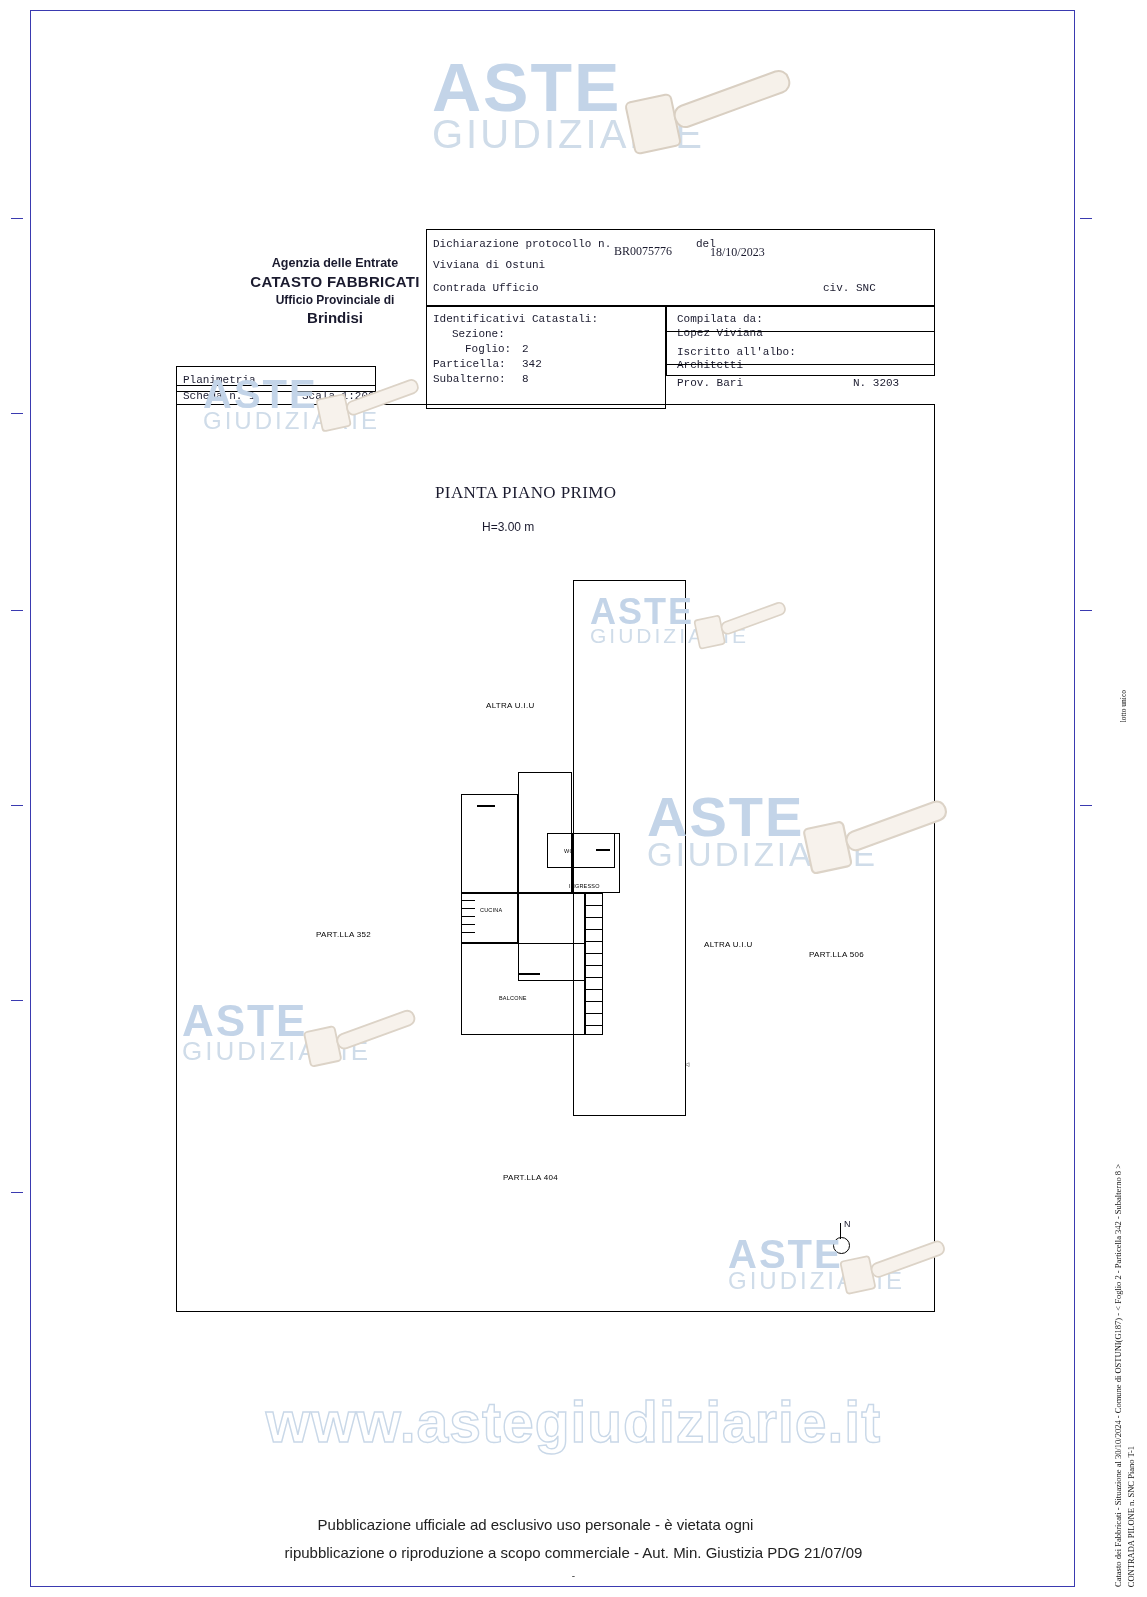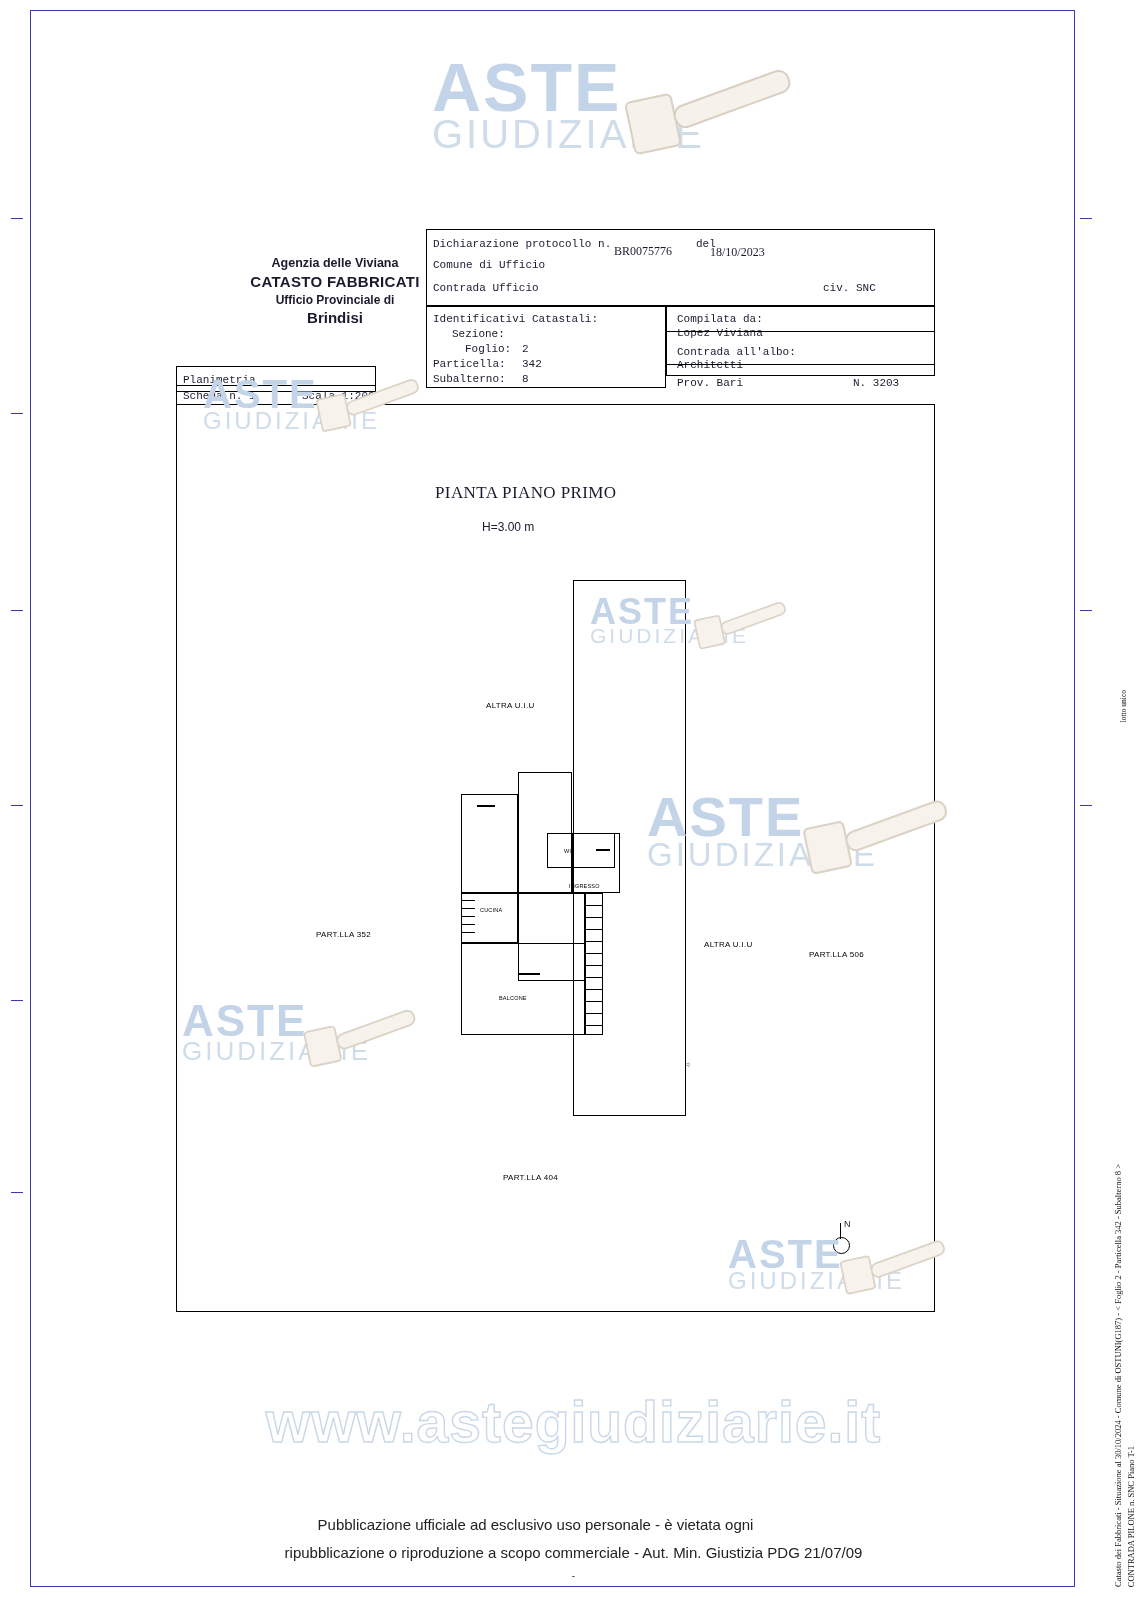--- a/index.html
+++ b/index.html
@@ -32,21 +32,21 @@
   .agency .l1{font-size:12.5px;font-weight:bold;}
   .agency .l2{font-size:15px;font-weight:bold;letter-spacing:.3px;}
   .agency .l3{font-size:12px;font-weight:bold;}
   .agency .l4{font-size:15px;font-weight:bold;}
   .decl-box{
     position:absolute;left:426px;top:229px;width:509px;height:77px;
     border:1px solid #000;box-sizing:border-box;
     font-family:"Liberation Mono", monospace;font-size:11px;
   }
   .ident-box{
-    position:absolute;left:426px;top:306px;width:240px;height:82px;
+    position:absolute;left:426px;top:306px;width:240px;height:103px;
     border:1px solid #000;box-sizing:border-box;
     font-family:"Liberation Mono", monospace;font-size:11px;
   }
   .comp-box{
     position:absolute;left:666px;top:306px;width:269px;height:70px;
     border:1px solid #000;box-sizing:border-box;
     font-family:"Liberation Mono", monospace;font-size:11px;
   }
   .plan-box{
     position:absolute;left:176px;top:366px;width:200px;height:26px;
@@ -132,52 +132,52 @@
   <div class="giud" style="font-size:40px;margin-top:-6px;">GIUDIZIARIE</div>
 </div>
 <svg class="gavel" style="left:612px;top:58px;" width="190" height="110" viewBox="0 0 190 110">
   <g stroke="#d9cfc2" stroke-width="2" fill="#f6f1ea">
     <rect x="18" y="40" width="46" height="52" rx="5" transform="rotate(-12 41 66)"></rect>
     <rect x="60" y="30" width="120" height="22" rx="10" transform="rotate(-20 120 41)"></rect>
   </g>
 </svg>
 
 <div class="agency" style="left:195px;">
-  <div class="l1">Agenzia delle Viviana</div>
+  <div class="l1">Agenzia delle Entrate</div>
   <div class="l2">CATASTO FABBRICATI</div>
   <div class="l3">Ufficio Provinciale di</div>
   <div class="l4">Brindisi</div>
 </div>
 
 <div class="decl-box">
   <span style="position:absolute;left:6px;top:8px;">Dichiarazione protocollo n.</span>
   <span style="position:absolute;left:187px;top:14px;font-family:'Liberation Serif',serif;font-size:12px;">BR0075776</span>
   <span style="position:absolute;left:269px;top:8px;">del</span>
   <span style="position:absolute;left:283px;top:15px;font-family:'Liberation Serif',serif;font-size:12px;">18/10/2023</span>
-  <span style="position:absolute;left:6px;top:29px;">Comune di Ufficio</span>
+  <span style="position:absolute;left:6px;top:29px;">Viviana di Ostuni</span>
   <span style="position:absolute;left:6px;top:52px;">Contrada Ufficio</span>
   <span style="position:absolute;left:396px;top:52px;">civ. SNC</span>
 </div>
 
 <div class="ident-box">
   <span style="position:absolute;left:6px;top:6px;">Identificativi Catastali:</span>
   <span style="position:absolute;left:25px;top:21px;">Sezione:</span>
   <span style="position:absolute;left:95px;top:21px;"></span>
   <span style="position:absolute;left:38px;top:36px;">Foglio:</span>
   <span style="position:absolute;left:95px;top:36px;">2</span>
   <span style="position:absolute;left:6px;top:51px;">Particella:</span>
   <span style="position:absolute;left:95px;top:51px;">342</span>
   <span style="position:absolute;left:6px;top:66px;">Subalterno:</span>
   <span style="position:absolute;left:95px;top:66px;">8</span>
 </div>
 
 <div class="comp-box">
   <span style="position:absolute;left:10px;top:6px;">Compilata da:</span>
   <span style="position:absolute;left:10px;top:20px;">Lopez Viviana</span>
-  <span style="position:absolute;left:10px;top:39px;">Contrada all'albo:</span>
+  <span style="position:absolute;left:10px;top:39px;">Iscritto all'albo:</span>
   <span style="position:absolute;left:10px;top:52px;">Architetti</span>
   <span style="position:absolute;left:10px;top:70px;">Prov. Bari</span>
   <span style="position:absolute;left:186px;top:70px;">N. 3203</span>
 </div>
 <div style="position:absolute;left:666px;top:331px;width:269px;height:1px;background:#000;"></div>
 <div style="position:absolute;left:666px;top:364px;width:269px;height:1px;background:#000;"></div>
 
 <div class="plan-box">
   <span>Planimetria</span>
 </div>

